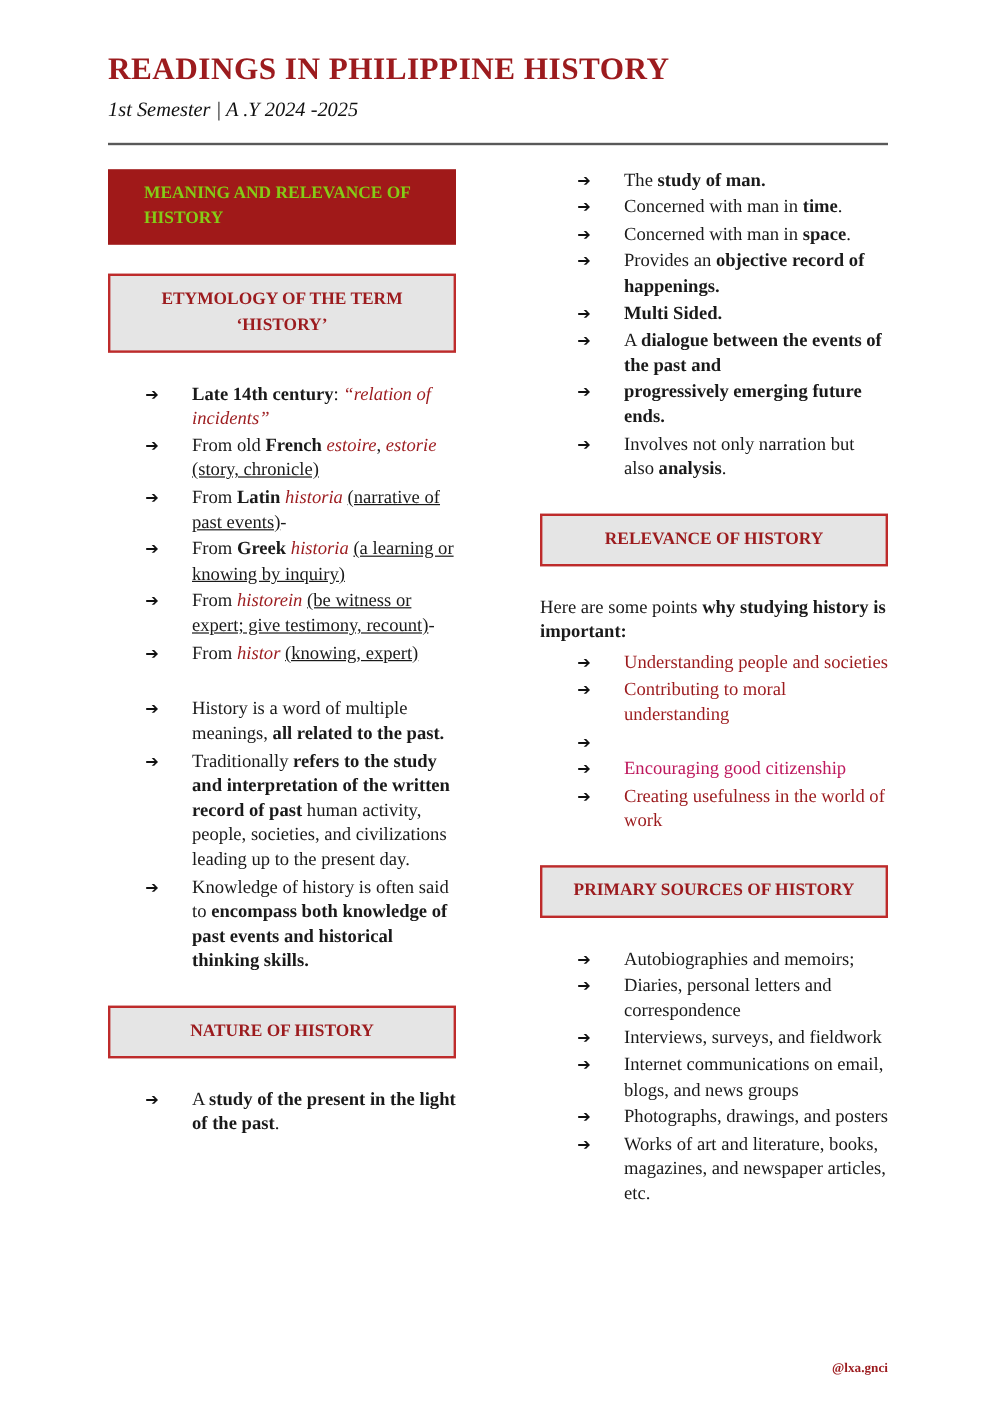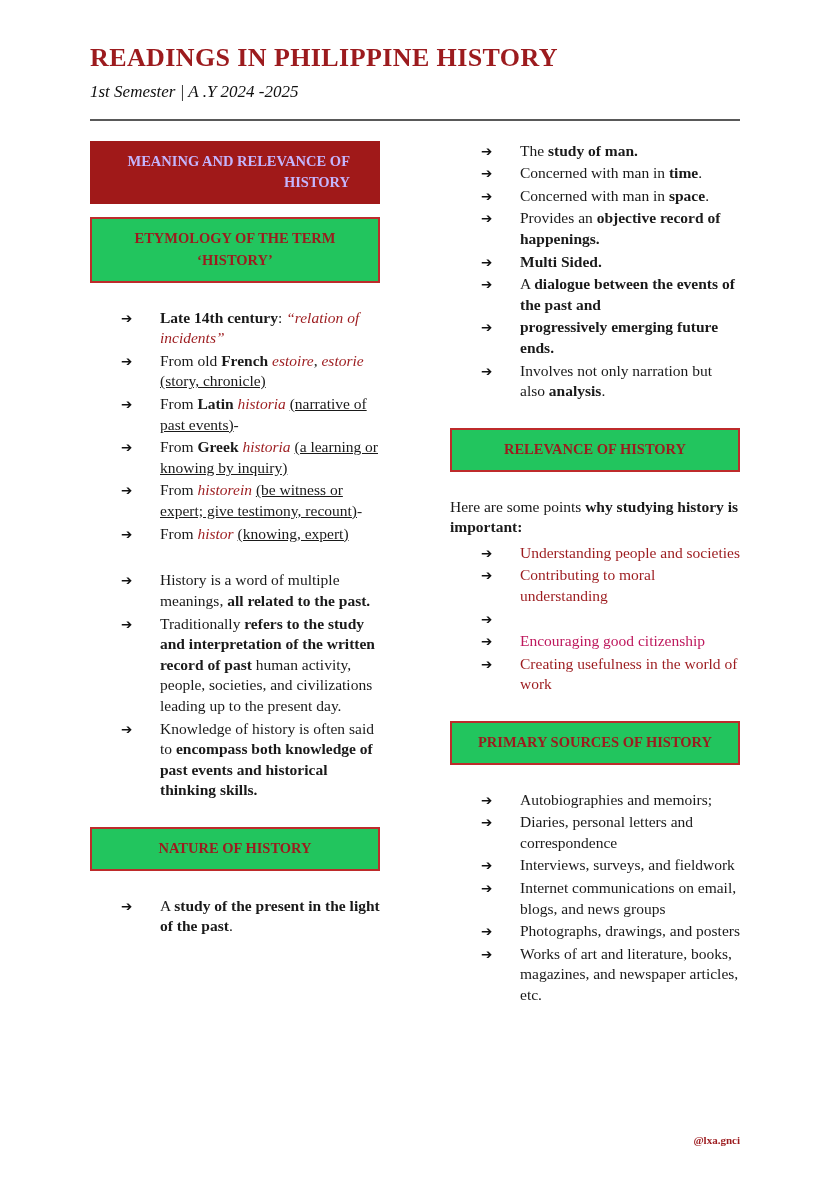--- a/index.html
+++ b/index.html
@@ -13,29 +13,29 @@
   .page { padding:44px 88px 0 90px; }
   .doc-title {
     font-size:26px; font-weight:bold; letter-spacing:.4px;
     color:var(--accent,#9c1b1e); line-height:1.1;
   }
   .doc-subtitle { font-size:17px; font-style:italic; margin-top:9px; color:#111; }
   .rule { border:none; border-top:2px solid #595959; margin:17px 0 20px; }
   .columns { display:flex; gap:70px; }
   .col { flex:0 0 290px; width:290px; }
   .banner {
-    background:var(--banner,#a01919); color:#c4b5fd;
-    text-align:right; font-weight:bold; font-size:14.5px;
-    line-height:1.5; padding:10px 30px; margin-bottom:13px;
+    background:var(--banner,#a01919); color:#84cc16;
+    text-align:left; font-weight:bold; font-size:14.5px;
+    line-height:1.5; padding:10px 30px; margin-bottom:24px;
   }
   .box-header {
     border:2px solid var(--border,#be2b2b); color:var(--accent,#9c1b1e);
     text-align:center; font-weight:bold; font-size:14.5px;
     line-height:1.5; padding:9px 24px; margin-bottom:25px;
-    background:#22c55e;
+    background:#e5e5e5;
   }
   .bullet-list { margin-bottom:26px; }
   .bullet { display:flex; padding-left:31px; margin-bottom:2px; }
   .arrow {
     flex:0 0 39px; width:39px;
     font-family:"DejaVu Sans",sans-serif;
     font-size:13.5px; line-height:1.5; color:#111;
   }
   .bullet-text { flex:1; font-size:15.5px; line-height:1.33; }
   .para { font-size:15.5px; line-height:1.33; margin-bottom:5px; }

